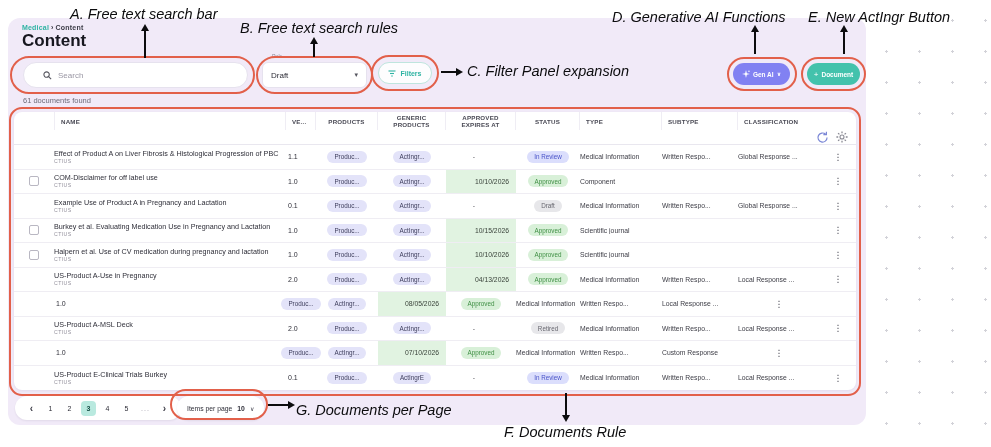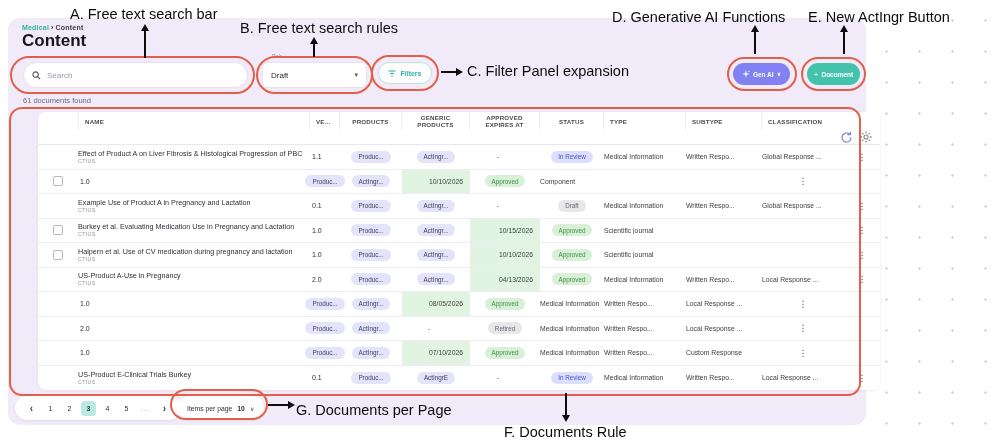--- a/index.html
+++ b/index.html
@@ -12,21 +12,21 @@
 
   
   #panel { left:8px; top:18px; width:858px; height:407px; background:#f1eaf8; border-radius:12px; }
 
   .breadcrumb { left:22px; top:24px; font-size:7px; font-weight:700; color:#3b3b46; letter-spacing:.2px; }
   .breadcrumb .root { color:#2fb3a3; }
   .breadcrumb .sep { color:#2e2e38; margin:0 2px; }
   .page-title { left:22px; top:31px; font-size:17px; font-weight:700; color:#17171f; }
 
   .searchbox { left:23px; top:62px; width:225px; height:26px; background:#fff; border:1px solid #e6e2ee;
-    border-radius:14px; display:flex; align-items:center; padding:0 8px; gap:6px; }
+    border-radius:14px; display:flex; align-items:center; padding:0 8px; gap:6px;justify-content:center; }
   .searchbox input { border:none; outline:none; width:170px; font-size:8px; color:#33333d;
     font-family:inherit; background:transparent; }
   .searchbox input::placeholder { color:#9a97a4; }
 
   .dd { left:262px; top:62px; width:105px; height:26px; background:#fff; border:1px solid #e6e2ee;
     border-radius:6px; display:flex; align-items:center; justify-content:space-between; padding:0 8px; }
   .dd .val { font-size:8px; color:#2e2e38; }
   .dd .caret { font-size:7px; color:#55555e; }
   .dd-label { left:270px; top:53px; font-size:5px; color:#8a8794; background:#f1eaf8; padding:0 2px; }
 
@@ -40,21 +40,21 @@
     border-radius:12px; display:flex; align-items:center; justify-content:center; gap:3px;
     color:#fff; font-size:6.5px; font-weight:700; }
   .genai-btn .cv { font-size:5.5px; }
   .doc-btn { left:807px; top:63px; width:53px; height:22px; background:#43c2ac;
     border-radius:12px; display:flex; align-items:center; justify-content:center; gap:3px;
     color:#fff; font-size:6.5px; font-weight:700; }
   .doc-btn .plus { font-size:8px; font-weight:400; }
 
   
   #table-card { left:14px; top:112px; width:842px; height:278px; background:#fff; border-radius:8px;
-    box-shadow:0 1px 3px rgba(40,30,70,.07); overflow:hidden;margin-left:24px; }
+    box-shadow:0 1px 3px rgba(40,30,70,.07); overflow:hidden; }
   .tbl-grid { display:grid; grid-template-columns:40px 232px 30px 62px 68px 70px 64px 82px 76px 82px 36px; }
   #thead { height:33px; align-items:center; border-bottom:1px solid #e9e7ef; }
   #thead .h { font-size:6.2px; font-weight:700; color:#4a4a55; letter-spacing:.2px;
     border-right:1px solid #efedf4; height:18px; display:flex; align-items:center; padding-left:6px; }
   #thead .h.first { border-left:1px solid #efedf4; }
   #thead .h.nb { border-right:none; }
   #thead .h.ctr { justify-content:center; text-align:center; padding-left:0; line-height:1.2; }
   #thead .icons { display:flex; align-items:center; justify-content:flex-end; gap:7px; padding-right:8px; grid-column:10/12; }
 
   .trow { height:24.5px; align-items:center; border-bottom:1px solid #efedf3; }
@@ -89,21 +89,21 @@
   .pg-dots { color:#9a97a4; letter-spacing:1px; }
   .ipp { left:177px; top:396px; height:24px; background:#fff; border-radius:13px;
     box-shadow:0 1px 2px rgba(40,30,70,.08); display:flex; align-items:center; padding:0 10px; gap:5px; }
   .ipp .lbl { font-size:6.8px; color:#2e2e38; }
   .ipp .val { font-size:6.8px; color:#2e2e38; font-weight:700; }
   .ipp .cv { font-size:6px; color:#3b3b46; }
 
   
   .ring { border:2.5px solid #e2604a; border-radius:999px; pointer-events:none; z-index:5; }
   #ring-table { border-radius:13px; }
-  .note { font-size:14.5px; color:#0c0c0e; z-index:6; white-space:nowrap; }
+  .note { font-size:14.5px; color:#0c0c0e; z-index:6; white-space:nowrap;font-style:italic; }
   .arrow-v { width:2px; background:#0c0c0e; z-index:6; }
   .arrow-v.up::before { content:""; position:absolute; top:-6px; left:-3.5px;
     border-left:4.5px solid transparent; border-right:4.5px solid transparent; border-bottom:7px solid #0c0c0e; }
   .arrow-v.down::after { content:""; position:absolute; bottom:-6px; left:-3.5px;
     border-left:4.5px solid transparent; border-right:4.5px solid transparent; border-top:7px solid #0c0c0e; }
   .arrow-h { height:2px; background:#0c0c0e; z-index:6; }
   .arrow-h.right::after { content:""; position:absolute; right:-6px; top:-3.5px;
     border-top:4.5px solid transparent; border-bottom:4.5px solid transparent; border-left:7px solid #0c0c0e; }
 </style>
 </head>
@@ -208,20 +208,24 @@
           </div>
           <div class="txt">Medical Information</div>
           <div class="txt">Written Respo...</div>
           <div class="txt">Global Response ...</div>
           <div class="kebab">⋮</div>
         </div>
         <div class="trow tbl-grid">
           <div class="cb-cell">
             <span class="cb"></span>
           </div>
+          <div class="nm-cell">
+            <div class="nm">COM-Disclaimer for off label use</div>
+            <div class="tag">CTIUS</div>
+          </div>
           <div class="ver">1.0</div>
           <div class="pill-cell">
             <span class="pill">Produc...</span>
           </div>
           <div class="pill-cell">
             <span class="pill">ActIngr...</span>
           </div>
           <div class="exp green">10/10/2026</div>
           <div class="st-cell">
             <span class="st st-approved">Approved</span>
@@ -336,20 +340,24 @@
           <div class="st-cell">
             <span class="st st-approved">Approved</span>
           </div>
           <div class="txt">Medical Information</div>
           <div class="txt">Written Respo...</div>
           <div class="txt">Local Response ...</div>
           <div class="kebab">⋮</div>
         </div>
         <div class="trow tbl-grid">
           <div class="cb-cell"></div>
+          <div class="nm-cell">
+            <div class="nm">US-Product A-MSL Deck</div>
+            <div class="tag">CTIUS</div>
+          </div>
           <div class="ver">2.0</div>
           <div class="pill-cell">
             <span class="pill">Produc...</span>
           </div>
           <div class="pill-cell">
             <span class="pill">ActIngr...</span>
           </div>
           <div class="exp dash">-</div>
           <div class="st-cell">
             <span class="st st-retired">Retired</span>

